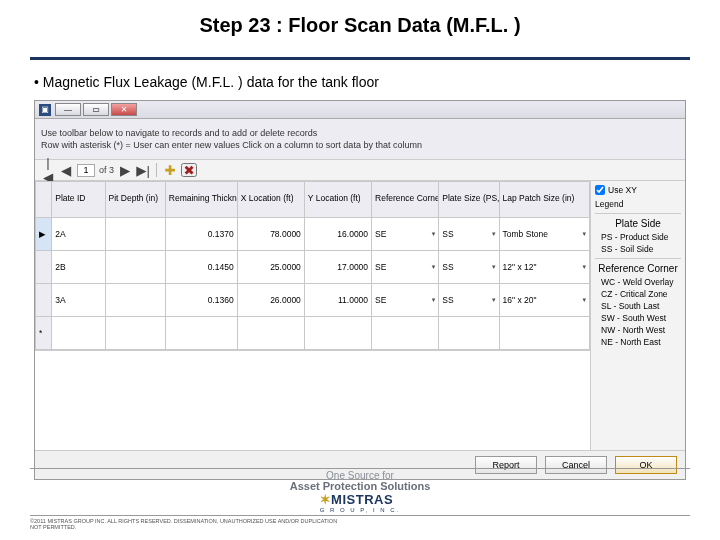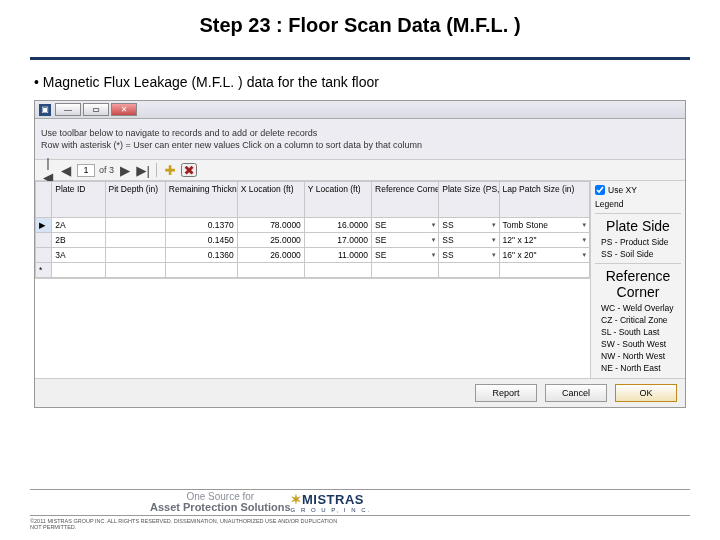--- a/index.html
+++ b/index.html
@@ -26,40 +26,40 @@
   .nav-text { font-size: 9px; color: #444; }
   .toolbar-sep { width: 1px; height: 14px; background: #bbb; margin: 0 2px; }
   .tool-icon { width: 14px; height: 14px; display:flex; align-items:center; justify-content:center; color:#a02020; cursor:pointer; }
 
   .body-area { display: flex; background: #fff; }
   .grid-wrap { flex: 1; border-right: 1px solid #ccc; }
   .sidebar { width: 94px; padding: 4px 4px; background: #f3f3f3; font-size: 8.5px; }
   .sidebar .chk { display:flex; align-items:center; gap:3px; margin-bottom:4px; }
   .sidebar .chk input { width:10px; height:10px; margin:0;}
   .sidebar .legend-title { font-weight: normal; margin: 2px 0 4px 0; }
-  .sidebar .sect-title { text-align:center; font-size:14px; margin: 4px 0 2px; }
+  .sidebar .sect-title { text-align:center; font-size:10px; margin: 4px 0 2px; }
   .sidebar .leg-item { padding: 1px 0 1px 6px; }
   .sidebar hr { border:none; border-top:1px solid #ccc; margin:3px 0;}
 
   table.grid { border-collapse: collapse; width: 100%; table-layout: fixed; font-size: 8.5px; }
-  table.grid th, table.grid td { border: 1px solid #c8c8c8; padding: 2px 3px; text-align: left; overflow: hidden; white-space: nowrap; background:#fff; }
+  table.grid th, table.grid td { border: 1px solid #c8c8c8; padding: 11px 3px; text-align: left; overflow: hidden; white-space: nowrap; background:#fff; }
   table.grid th { background: #ececf2; font-weight: normal; vertical-align: top; height: 36px; }
   .rowhdr { width: 14px; text-align:center; background:#ececf2 !important; }
   .sel-row td { background: #d6e4f5; }
   .sel-row .rowhdr { background:#d6e4f5 !important; }
   .dd { display:flex; align-items:center; justify-content:space-between; }
   .dd::after { content:"▾"; font-size:7px; color:#555; }
   .empty-grid { height: 100px; background:#fff; border-top:1px solid #ccc; }
 
   .dlg-buttons { display:flex; justify-content:flex-end; gap:8px; padding:5px 8px; background:#f0f0f0; border-top:1px solid #ccc; }
   .dlg-btn { min-width:62px; height:18px; font-size:9px; border:1px solid #999; background:linear-gradient(#fefefe,#e6e6e6); cursor:pointer; display:flex; align-items:center; justify-content:center; }
   .dlg-btn.primary { border-color:#c08a1a; background:linear-gradient(#fefefe,#f2e2b8);}
 
   .footer { position:absolute; bottom:10px; left:30px; right:30px; }
-  .footer-bar { display:flex; align-items:center; border-top:1px solid #999; border-bottom:1px solid #999; padding:2px 0;}
+  .footer-bar { display:flex; align-items:center; justify-content:space-between; border-top:1px solid #999; border-bottom:1px solid #999; padding:2px 0;flex-direction:column;}
   .tagline { text-align:center; font-size:10px; color:#8a8f98; line-height:1;}
   .tagline b { color:#6a707a; font-size:11px;}
   .logo { font-size:13px; color:#1a355f; font-weight:bold; letter-spacing:0.5px;}
   .logo small { display:block; font-size:6px; letter-spacing:2px; color:#1a355f; font-weight:normal;}
   .copyright { font-size:5.5px; color:#555; margin-top:2px; line-height:1.1; max-width:320px;}
 </style>
 </head>
 <body>
 
 <div class="slide">

